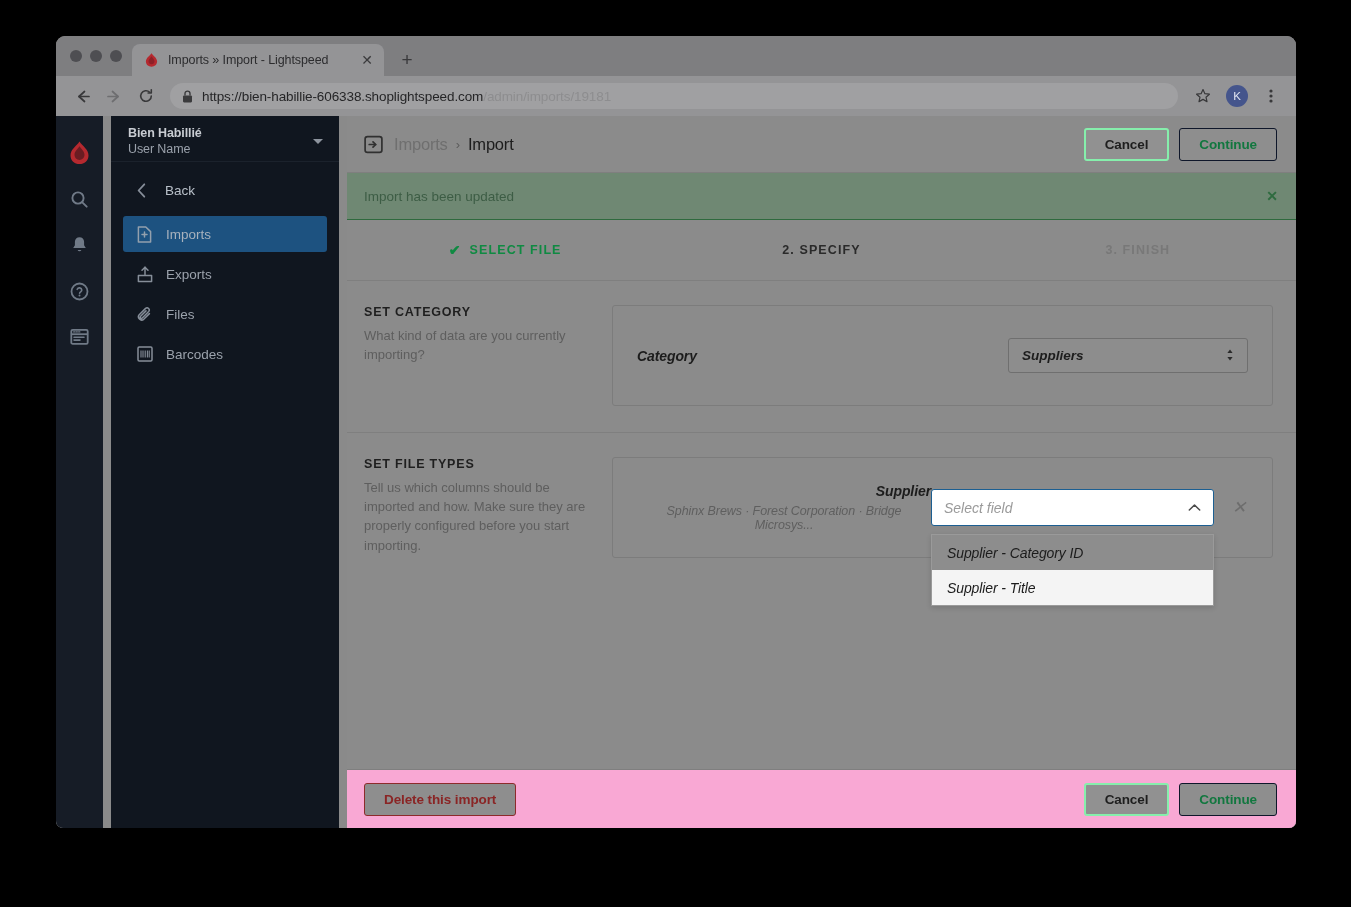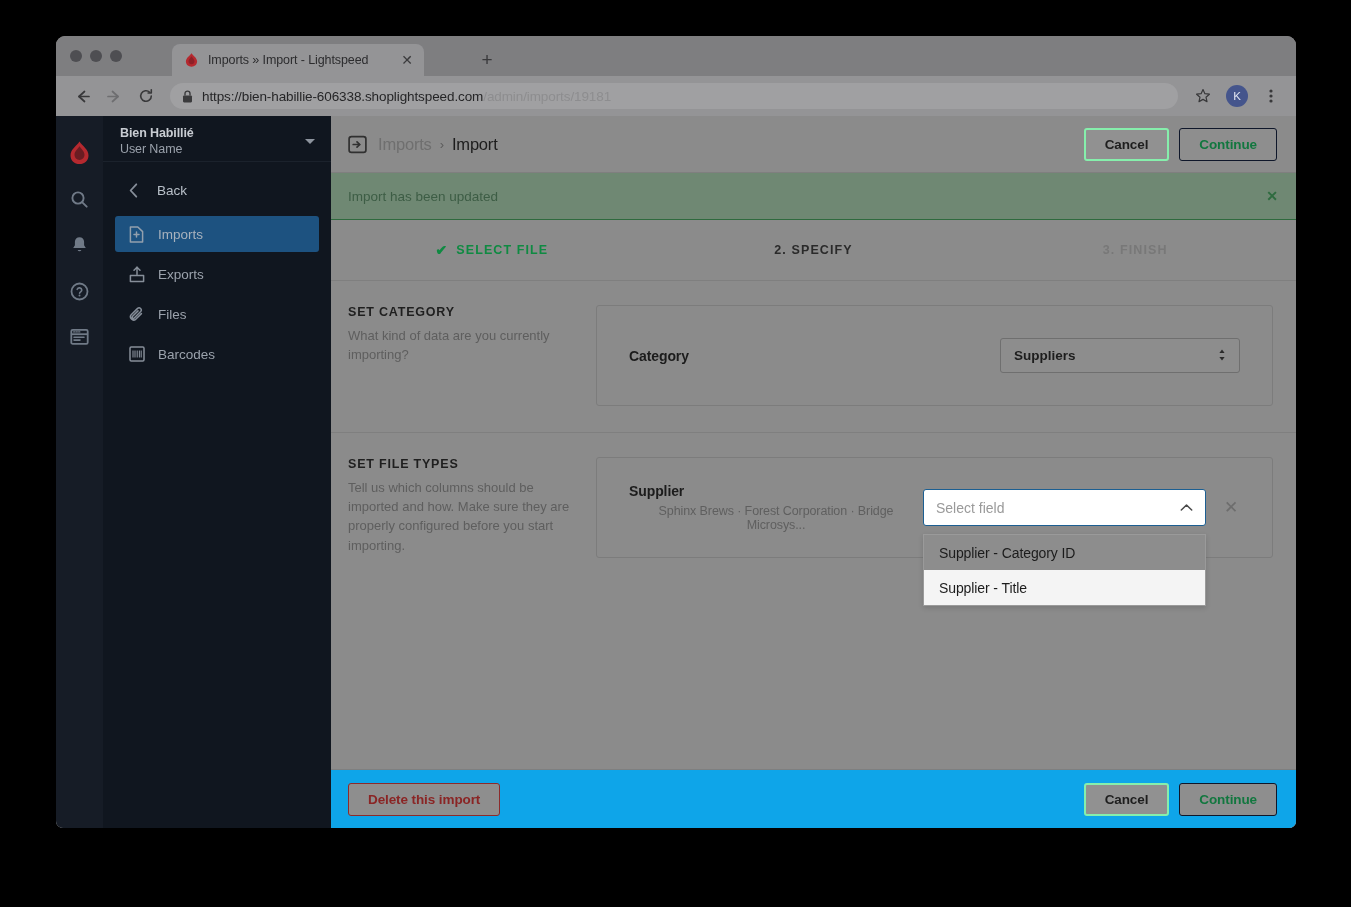--- a/index.html
+++ b/index.html
@@ -24,21 +24,20 @@
     overflow: hidden;
     display: flex; flex-direction: column;
   }
   
   .tabstrip {
     position: relative;
     height: 40px;
     background: #7e7e80;
     display: flex; align-items: flex-end;
     flex: 0 0 40px;
-    gap: 40px;
   }
   .traffic {
     display: flex; align-items: center; gap: 8px;
     padding: 0 10px 0 14px; height: 40px;
   }
   .dot { width: 12px; height: 12px; border-radius: 50%; background: #4e4e52; }
   .tab {
     position: relative;
     height: 32px;
     min-width: 252px;
@@ -118,20 +117,21 @@
     display: flex; align-items: center; justify-content: center;
     font-size: 11.5px; flex: 0 0 22px; margin: 0 6px;
   }
   
   .viewport {
     position: relative;
     flex: 1 1 auto;
     display: flex;
     background: #8a8a8a;
     overflow: hidden;
+    gap: 8px;
   }
   
   .rail {
     width: 47px; flex: 0 0 47px;
     background: #161c26;
     display: flex; flex-direction: column; align-items: center;
     padding-top: 14px;
     gap: 0;
   }
   .logo-cell {
@@ -264,37 +264,38 @@
     color: #1f1f1f;
     margin-bottom: 7px;
   }
   .sec-desc { font-size: 13px; color: #5e5e5e; line-height: 1.48; }
   .card {
     flex: 1 1 auto;
     border: 1px solid #7c7c7c;
     border-radius: 3px;
     min-height: 101px;
     display: flex; align-items: center;
-    padding: 0 32px;
-    position: relative;
+    padding: 0 24px;
+    position: relative;
+    font-style: italic;
   }
   .card-label { font-size: 14px; color: #1c1c1c; font-weight: bold; letter-spacing: -0.1px; }
   .card-right { margin-left: auto; display: flex; align-items: center; gap: 16px; }
   .select {
     width: 240px; height: 35px;
     border: 1px solid #6f6f6f;
     border-radius: 3px;
     background: #8d8d8d;
     display: flex; align-items: center;
     padding: 0 13px;
     font-size: 13.5px; color: #1d1d1d; font-weight: bold;
   }
   .select .arrows { margin-left: auto; font-size: 10px; color: #2a2a2a; line-height: 0.82; text-align: center; }
   .field-head { display: flex; flex-direction: column; gap: 5px; }
-  .field-name { font-size: 14px; font-weight: bold; color: #1c1c1c; letter-spacing: -0.1px; }
+  .field-name { font-size: 14px; font-weight: bold; color: #1c1c1c; letter-spacing: -0.1px; text-align: right; }
   .field-sample { font-size: 12.5px; color: #5f5f5f; letter-spacing: -0.1px; text-align: center; }
   
   .combo-wrap { position: relative; }
   .combo {
     width: 283px; height: 37px;
     background: #ffffff;
     border: 1px solid #1c5f92;
     border-radius: 3px;
     display: flex; align-items: center;
     padding: 0 12px;
@@ -326,21 +327,21 @@
     width: 18px; text-align: center;
   }
   
   .foot {
     position: absolute;
     left: 0; right: 0; bottom: 0;
     height: 59px;
     border-top: 1px solid #7f7f7f;
     display: flex; align-items: center;
     padding: 0 19px 0 17px;
-    background: #0ea5e9;
+    background: #f9a8d4;
   }
   .foot-right { margin-left: auto; display: flex; gap: 10px; }
 </style>
 </head>
 <body>
 
 <div class="desktop">
   <div class="browser">
 
     <div class="tabstrip">

